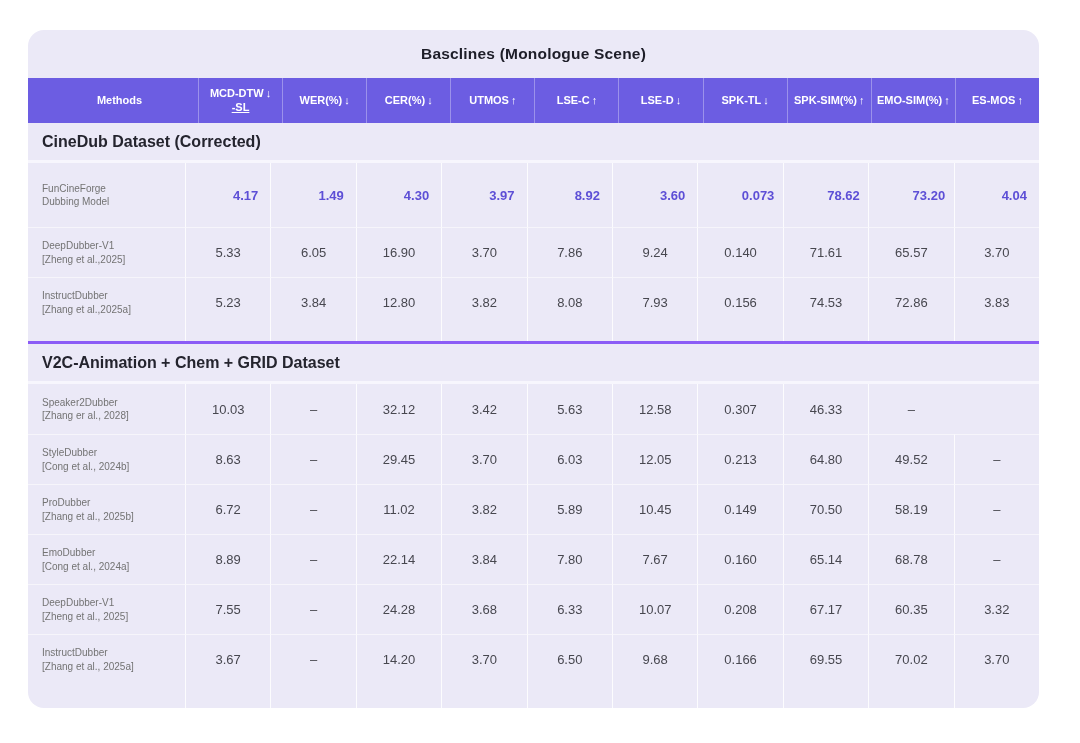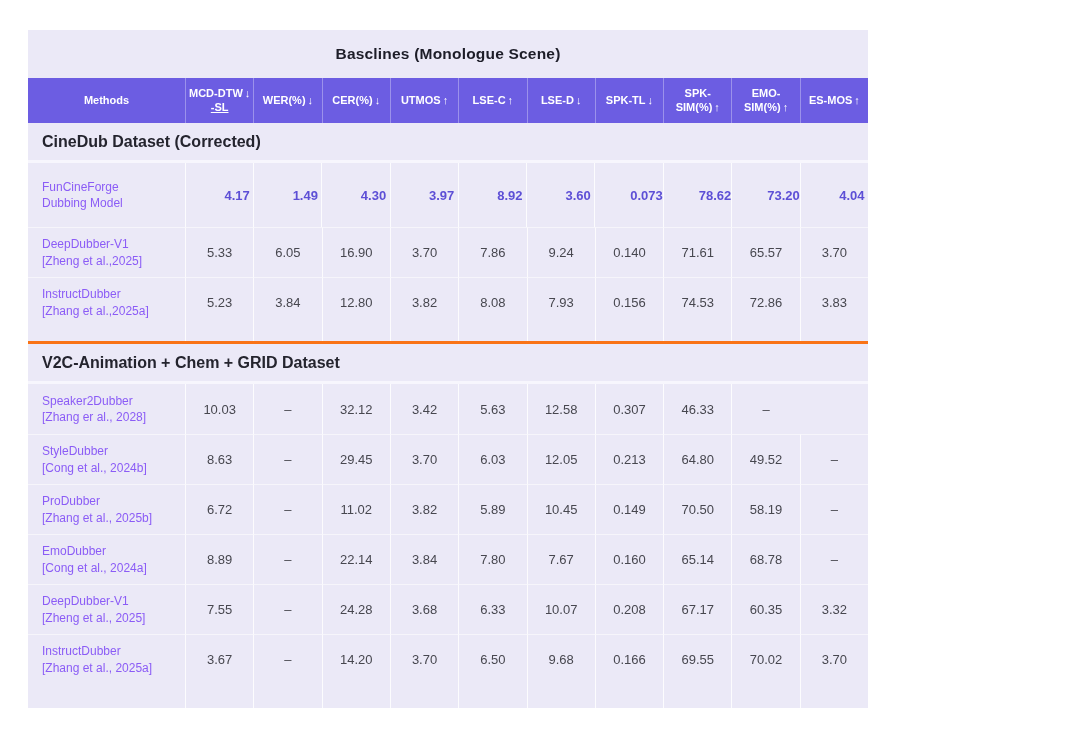--- a/index.html
+++ b/index.html
@@ -1,54 +1,54 @@
 <!DOCTYPE html>
 <html><head>
 <meta charset="utf-8">
 <style>
   * { margin:0; padding:0; box-sizing:border-box; }
   html,body { width:1080px; height:743px; background:#ffffff; font-family:"Liberation Sans", sans-serif; }
   .page { width:1080px; height:743px; background:#ffffff; position:relative; overflow:hidden; }
 
   .card {
-    position:absolute; left:28px; top:30px; width:840px;
-    background:#EBE9F7; border-radius:0; overflow:hidden;
+    position:absolute; left:28px; top:30px; width:1011px;
+    background:#EBE9F7; border-radius:16px; overflow:hidden;
   }
 
   .card-title {
     height:48px; display:flex; align-items:center; justify-content:center;
     font-size:15.5px; font-weight:bold; color:#1d1d28; letter-spacing:.2px;
   }
 
   .grid { display:grid; grid-template-columns:157px repeat(10, 1fr); }
 
-  .thead { background:#6C5DE2; height:45px; }
+  .thead { background:#6C5DE2; height:45px;padding-left:13px; }
   .th {
     display:flex; align-items:center; justify-content:center; text-align:center;
     color:#ffffff; font-size:11px; font-weight:bold; line-height:1.25; padding:2px 1px;
   }
   .th + .th { border-left:1px solid rgba(255,255,255,.32); }
   .th .arrow { font-size:11px; margin-left:2px; font-weight:bold; }
   .th .sub { display:block;text-decoration:underline; }
 
   .section-heading {
     height:40px; display:flex; align-items:center; padding-left:14px;
     font-size:16px; font-weight:bold; color:#24242e;
     border-bottom:3px solid #f7f6fd;
   }
-  .section + .section { border-top:3px solid #f97316; }
+  .section + .section { border-top:3px solid #8b5cf6; }
 
   .row { min-height:50px; }
   .row + .row .cell { border-top:1px solid rgba(255,255,255,.55); }
   .row.highlight { min-height:64px; }
 
   .cell { display:flex; align-items:center; justify-content:center; }
   .cell + .cell { border-left:1px solid rgba(255,255,255,.85); }
   .cell.method { justify-content:flex-start; padding:8px 8px 8px 14px; flex-direction:column; align-items:flex-start; justify-content:center; }
-  .mname, .mcite { font-size:12px; color:#8b5cf6; line-height:1.35; }
+  .mname, .mcite { font-size:10px; color:#737373; line-height:1.35; }
   .val { font-size:13px; color:#47474f; }
   .row.highlight .val { color:#5D4FD6; font-weight:bold;padding-left:35px; }
 
   .spacer1 > div { height:14px; }
   .spacer2 > div { height:24px; }
   .spacerrow > div + div { border-left:1px solid rgba(255,255,255,.85); }
 </style>
 </head>
 <body>
 

